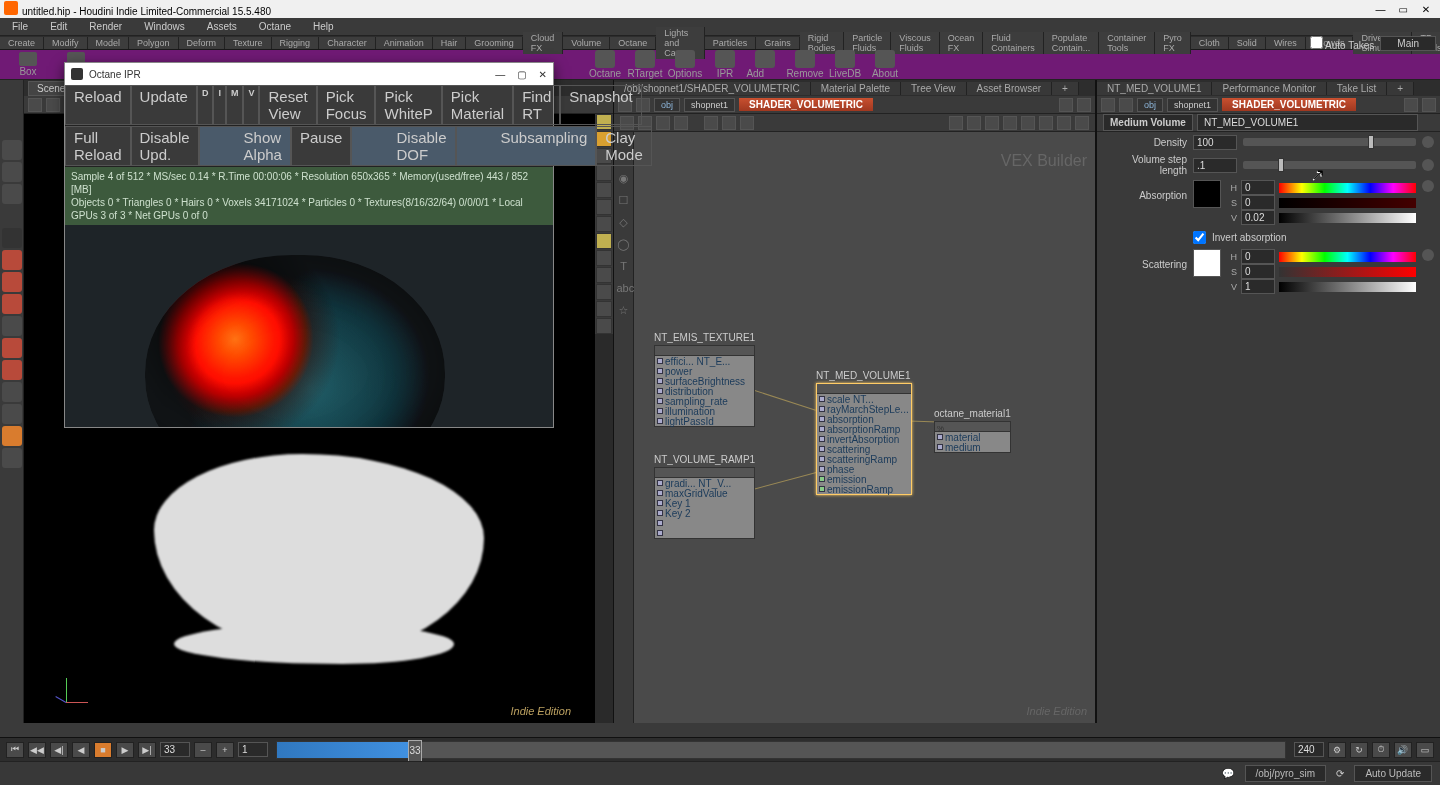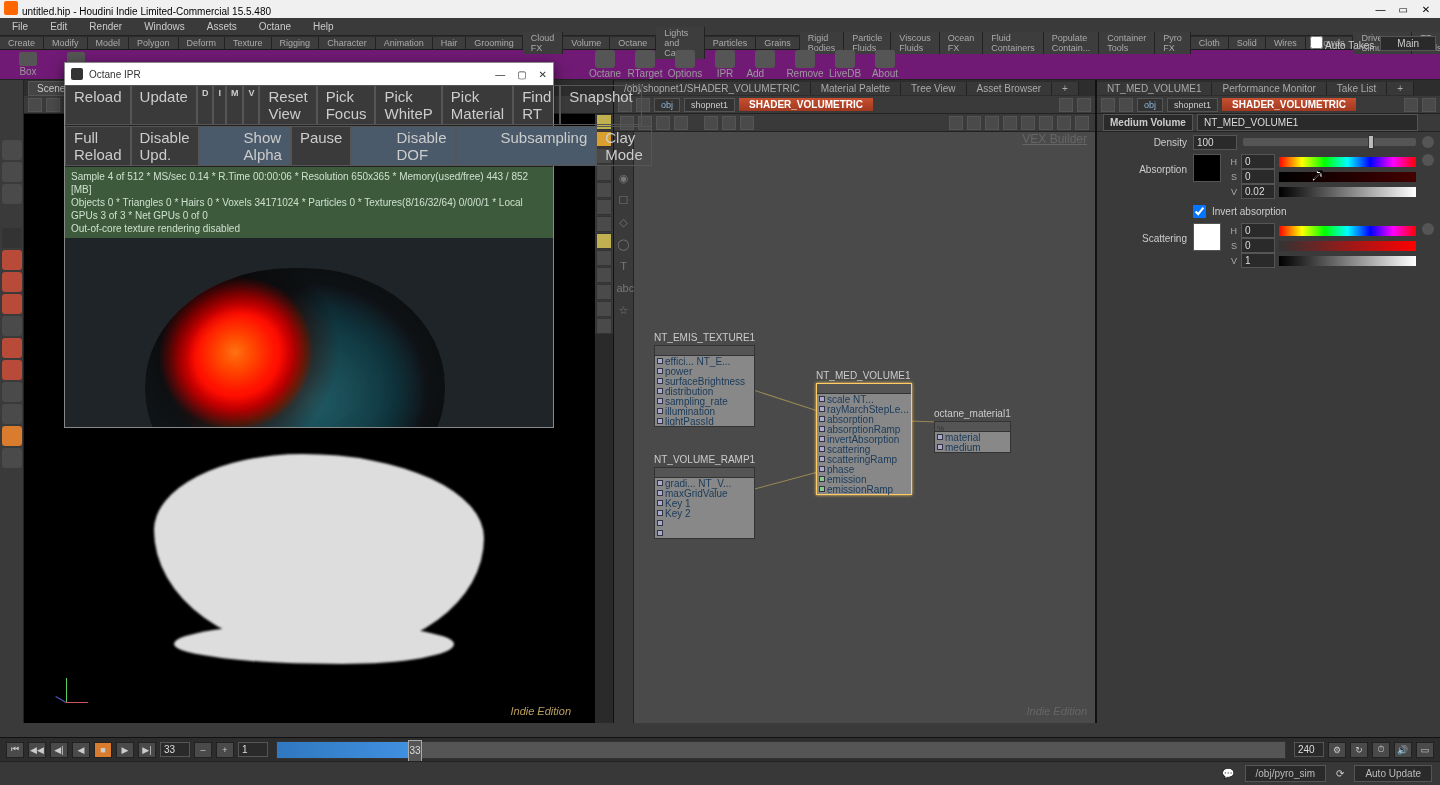--- a/index.html
+++ b/index.html
@@ -62,21 +62,21 @@
 .node-tabs .ntab { padding: 1px 10px; border-right: 1px solid #222; background: #383838; color: #aaa; }
 .breadcrumb { height: 18px; background: #3a3a3a; border-bottom: 1px solid #222; display: flex; align-items: center; padding: 0 4px; gap: 4px; }
 .breadcrumb .bc-btn { width: 14px; height: 14px; background: #4a4a4a; border: 1px solid #555; }
 .breadcrumb .bc-part { padding: 1px 6px; background: #333; border: 1px solid #555; font-size: 9px; }
 .breadcrumb .bc-highlight { background: linear-gradient(#c85030, #a03820); color: #fff; padding: 1px 10px; font-weight: bold; }
 .breadcrumb .bc-blue { color: #8cb4d8; }
 .node-toolbar { height: 18px; background: #3a3a3a; border-bottom: 1px solid #222; display: flex; align-items: center; padding: 0 6px; gap: 4px; }
 .node-toolbar .nbtn { width: 14px; height: 14px; background: #4a4a4a; border: 1px solid #555; }
 .node-toolbar .sep { width: 8px; }
 .node-canvas { flex: 1; position: relative; background: #4a4a4a; overflow: hidden; }
-.node-canvas .title-right { position: absolute; top: 0; right: 8px; color: #666; font-size: 12px; text-decoration: underline; }
+.node-canvas .title-right { position: absolute; top: 20px; right: 8px; color: #666; font-size: 16px; }
 .node-canvas .edition-label2 { position: absolute; bottom: 6px; right: 8px; color: #666; font-style: italic; font-size: 11px; }
 .node-side-tb { position: absolute; top: 0; left: 0; width: 20px; bottom: 0; background: #3a3a3a; border-right: 1px solid #222; display: flex; flex-direction: column; gap: 8px; padding-top: 40px; }
 .node-side-tb .s { width: 14px; height: 14px; margin: 0 auto; color: #777; text-align: center; font-size: 11px; }
 
 .vop-node { position: absolute; color: #ccc; font-size: 9px; }
 .vop-node .label { margin-bottom: 2px; color: #ccc; font-size: 10px; }
 .vop-node .body { background: #7a7a7a; border: 1px solid #333; min-width: 75px; }
 .vop-node.selected .body { border: 1px solid #ffcc66; box-shadow: 0 0 3px #ffcc66; }
 .vop-node .header { height: 10px; background: #555; border-bottom: 1px solid #333; }
 .vop-node .row { height: 10px; display: flex; align-items: center; padding: 0 2px; gap: 2px; background: #888; font-size: 8px; color: #1a3a5a; }
@@ -491,20 +491,28 @@
 
     <div class="param-row">
       <div class="plabel">Density</div>
       <div class="pval">100</div>
       <div class="pslider">
           <div class="thumb" style="left:72%"></div>
         </div>
       <div class="gear"></div>
     </div>
 
+    <div class="param-row">
+      <div class="plabel">Volume step length</div>
+      <div class="pval">.1</div>
+      <div class="pslider">
+          <div class="thumb" style="left:20%"></div>
+        </div>
+      <div class="gear"></div>
+    </div>
 
     <div class="param-row" style="align-items:flex-start">
       <div class="plabel" style="padding-top:10px">Absorption</div>
       <div class="swatch black"></div>
       <div style="flex:1">
         <div style="display:flex;align-items:center;gap:4px">
             <div class="mini-label">H</div>
             <div class="pval" style="width:34px">0</div>
             <div class="hue-bar"></div>
           </div>
@@ -582,21 +590,20 @@
     <div class="btn">Disable Upd.</div>
     <div class="btn active">Show Alpha</div>
     <div class="btn">Pause</div>
     <div class="btn active">Disable DOF</div>
     <div class="btn active">Subsampling</div>
     <div class="btn">Clay Mode</div>
   </div>
   <div class="ipr-status">
     <div>Sample 4 of 512 * MS/sec 0.14 * R.Time 00:00:06 * Resolution 650x365 * Memory(used/free) 443 / 852 [MB]</div>
     <div>Objects 0 * Triangles 0 * Hairs 0 * Voxels 34171024 * Particles 0 * Textures(8/16/32/64) 0/0/0/1 * Local GPUs 3 of 3 * Net GPUs 0 of 0</div>
-    <div>Out-of-core texture rendering disabled</div>
   </div>
   <div class="ipr-render">
     <div class="nebula"></div>
   </div>
 </div>
 
 <div class="timeline">
   <div class="tl-btn">⏮</div>
   <div class="tl-btn">◀◀</div>
   <div class="tl-btn">◀|</div>

